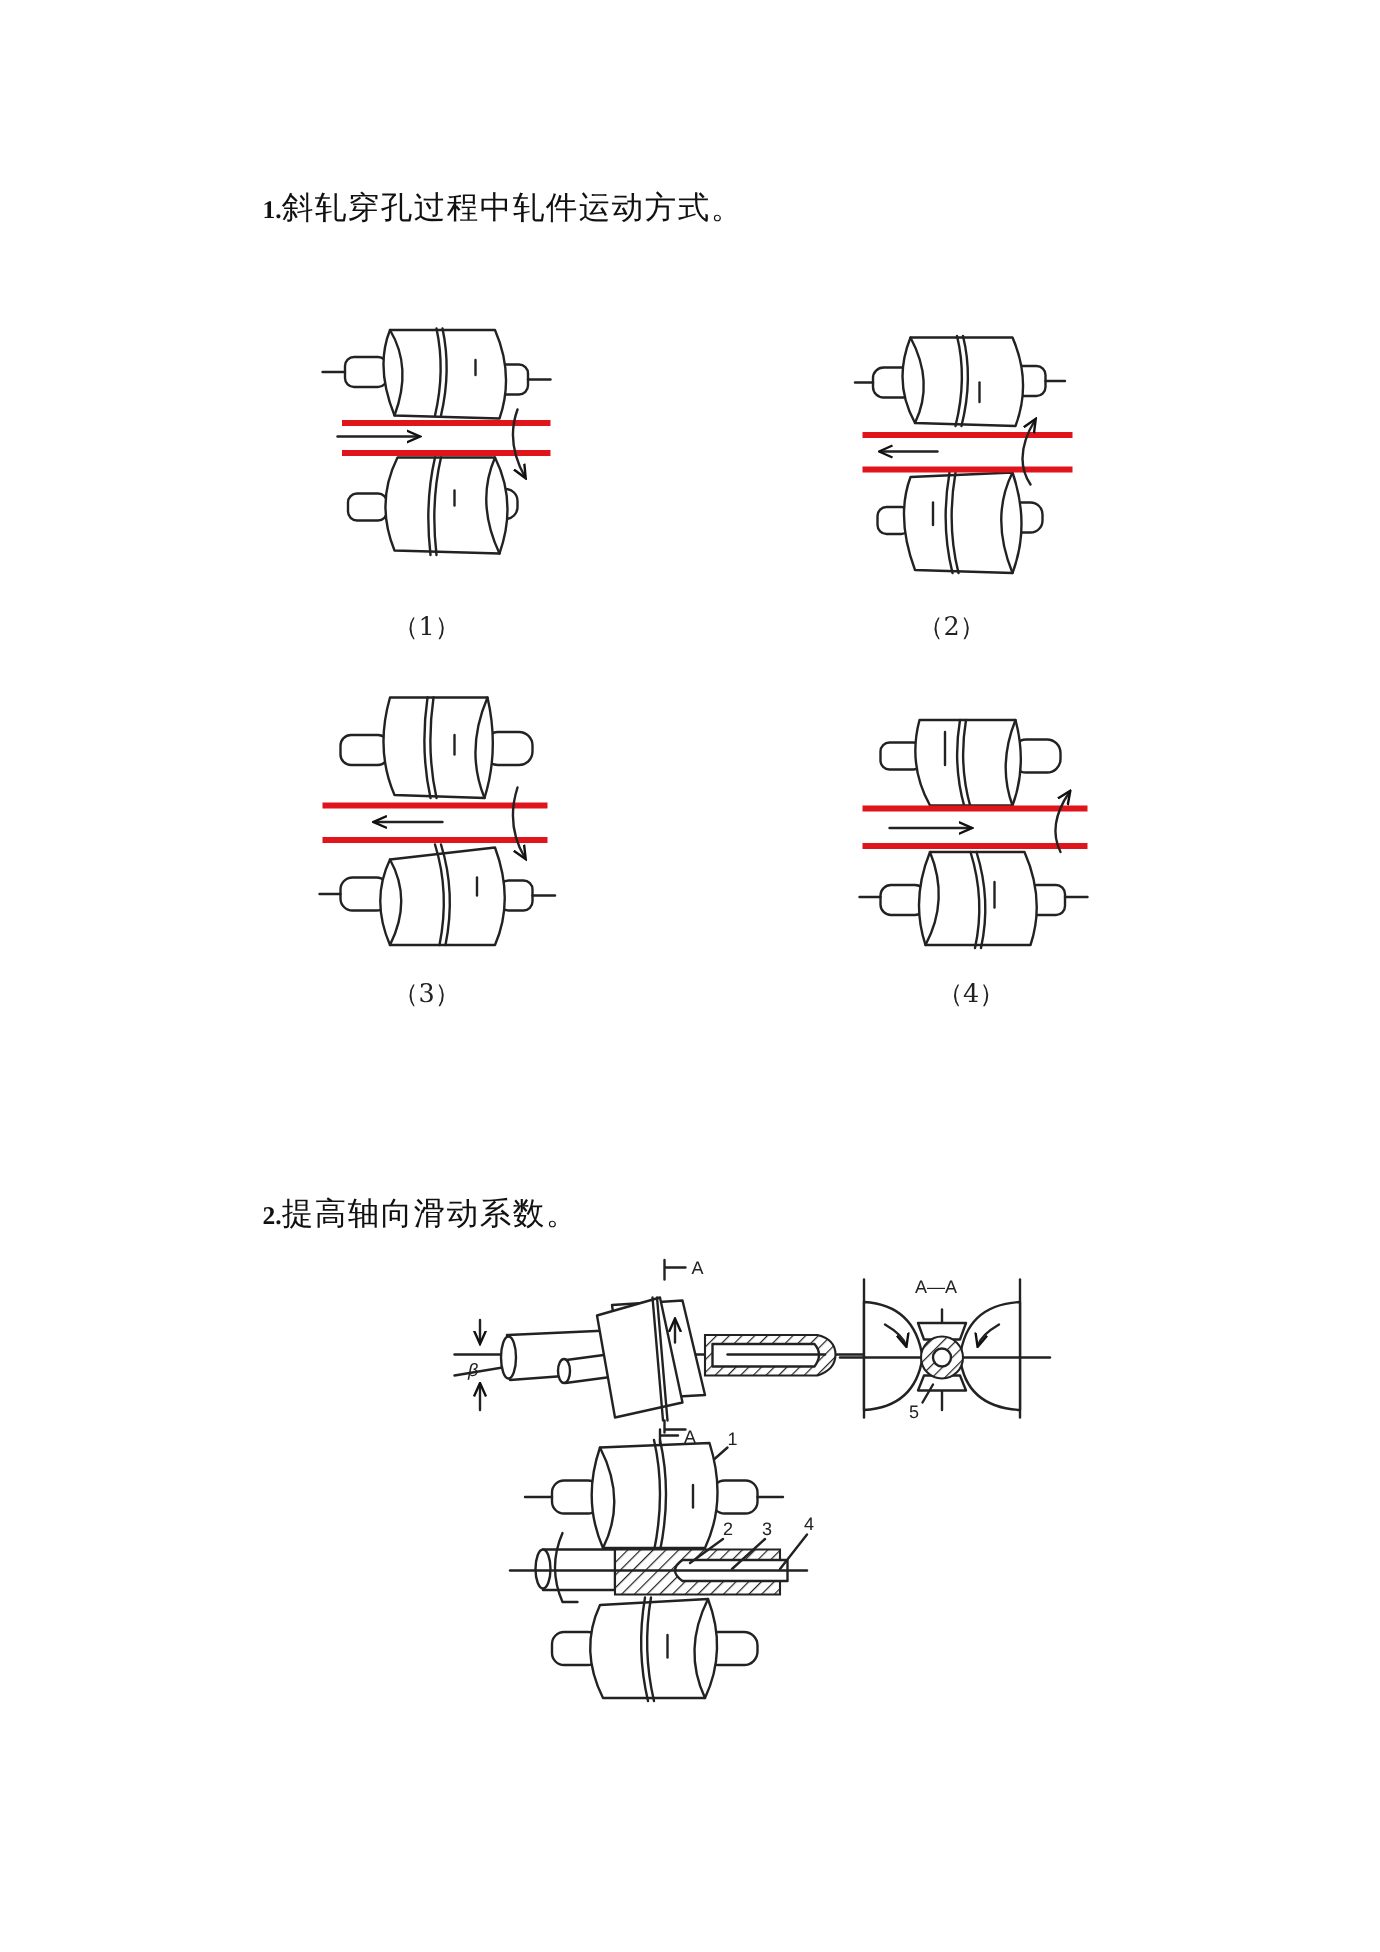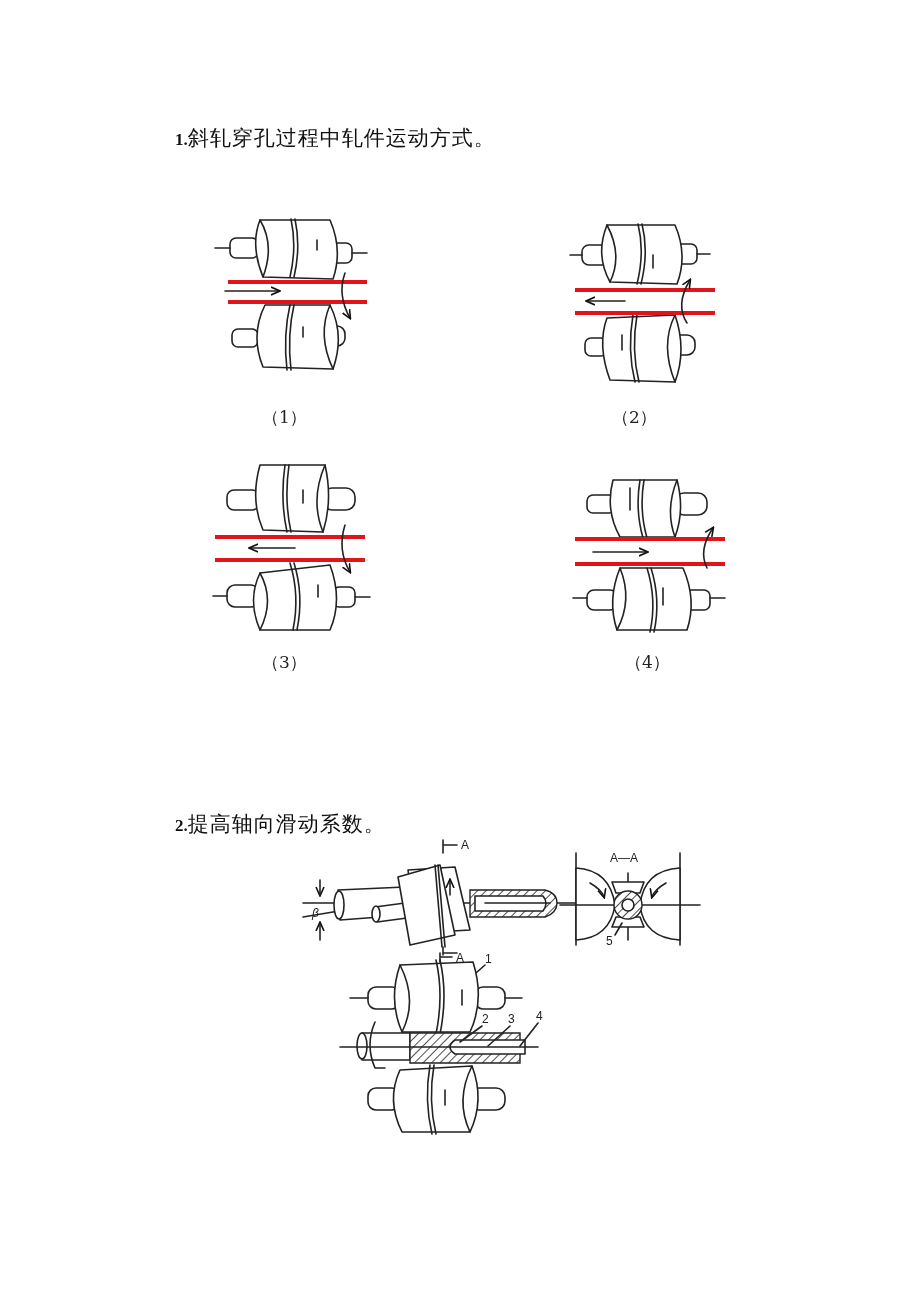--- a/index.html
+++ b/index.html
@@ -134,21 +134,21 @@
   <path class="ln" d="M82,88 Q92,120 85,152"></path>
   <path class="ln" d="M86,88 Q96,120 89,152"></path>
   <path class="ln" d="M98,108 L98,125"></path>
   <line class="red" x1="10" y1="59" x2="160" y2="59"></line>
   <line class="red" x1="10" y1="84" x2="160" y2="84"></line>
   <line class="ln" x1="28" y1="72" x2="82" y2="72" marker-end="url(#ah)"></line>
   <path class="ln" d="M142,88 Q133,70 148,48" marker-end="url(#ah)"></path>
 </svg>
 <div class="caption" style="left:625px; top:651px;">（4）</div>
 
-<div class="heading" style="left:175px; top:795px;margin-top:15px;">
+<div class="heading" style="left:175px; top:795px;">
   <span class="num">2.</span><span>提高轴向滑动系数。</span>
 </div>
 
 <svg width="280" height="120" style="left:295px; top:835px;">
 
   <line class="ln" x1="8" y1="68" x2="280" y2="68" stroke-width="1"></line>
   <line class="ln" x1="8" y1="82" x2="140" y2="60" stroke-width="1"></line>
 
   <path class="ln" d="M25,45 L25,60" marker-end="url(#ah)"></path>
   <path class="ln" d="M25,105 L25,88" marker-end="url(#ah)"></path>

